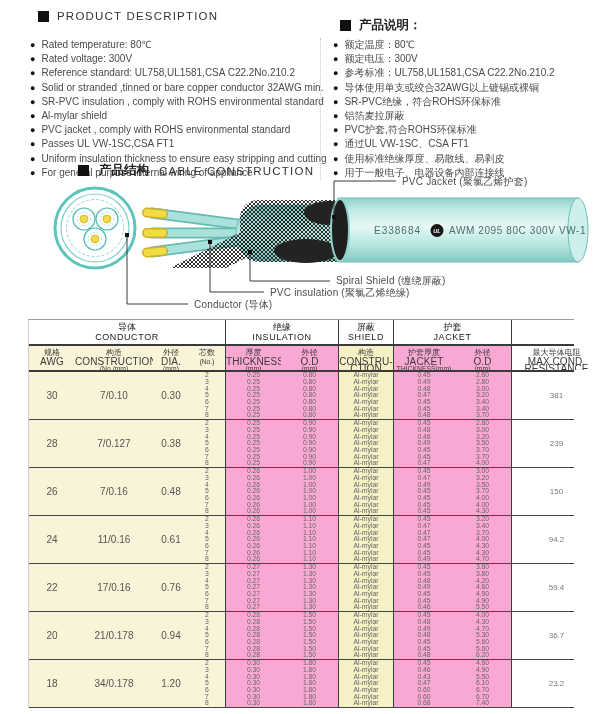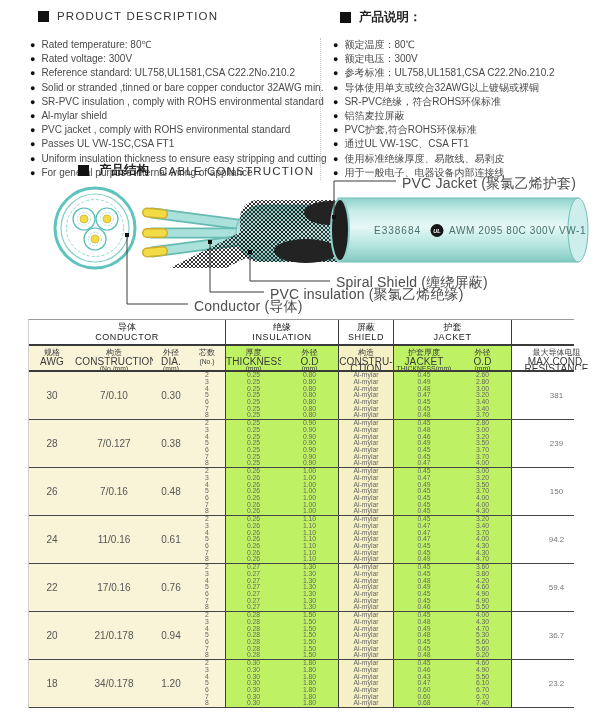--- a/index.html
+++ b/index.html
@@ -16,35 +16,35 @@
   .desc-col{position:absolute;top:38px;}
   .desc-col ul{list-style:none;margin:0;padding:0;}
   .desc-col li{
     font-size:10px;color:#4a4a4a;line-height:13.2px;white-space:nowrap;
     display:flex;align-items:baseline;gap:6px;
   }
   .desc-col li .blt{font-size:9px;color:#111;flex:none;transform:translateY(-0.5px);}
   #col-right{border-left:1px dotted #c9c9c9;padding-left:12px;}
   
   .diagram-label{
-    position:absolute;font-size:14px;color:#4d4d4d;white-space:nowrap;letter-spacing:0.2px;
+    position:absolute;font-size:10px;color:#4d4d4d;white-space:nowrap;letter-spacing:0.2px;
   }
   
   .spec-table{
     position:absolute;top:319px;left:28px;width:545px;
     border-top:1px solid #9a9a9a;border-left:1px solid #cfcfcf;
   }
   .trow{display:grid;grid-template-columns:46px 78px 36px 37px 55px 58px 55px 60px 58px 89px;}
   .trow.ghead{border-bottom:2px solid #3a3a3a;}
   .trow.shead{border-bottom:2px solid #3a3a3a;}
   .trow.body{border-bottom:1.5px solid #454545;}
   .cell{box-sizing:border-box;overflow:hidden;text-align:center;}
   .sep{border-right:1.5px solid #3c3c3c;}
   .bg-cream{background:#f9f4d8;}
-  .bg-blue{background:#bef264;}
+  .bg-blue{background:#f9a8d4;}
   .bg-yellow{background:#f6f0c6;}
   .bg-white{background:#ffffff;}
   .ghead .cell{padding-top:2px;height:24px;color:#1c1c1c;}
   .ghead .g-cn{font-size:9px;line-height:10px;}
   .ghead .g-en{font-size:9px;line-height:10px;letter-spacing:0.6px;}
   .shead .cell{height:24px;padding-top:3px;color:#3a3a3a;}
   .h-cn{display:block;font-size:8px;line-height:8.5px;}
   .h-en{display:block;font-size:10px;line-height:7.8px;letter-spacing:0.1px;}
   .h-u{display:block;font-size:6.8px;line-height:7.4px;}
   .body .cell{height:47px;}
@@ -97,21 +97,21 @@
         <span class="blt">●</span>
         <span>Uniform insulation thickness to ensure easy stripping and cutting</span>
       </li>
       <li>
         <span class="blt">●</span>
         <span>For general purpose internal wiring of appliance</span>
       </li>
     </ul>
 </div>
 
-<div class="sec-title" style="left:332px;top:9px;padding-left:8px;">
+<div class="sec-title" style="left:332px;top:17px;padding-left:8px;">
   <span class="sq"></span>
   <span class="cn">产品说明：</span>
 </div>
 <div class="desc-col" id="col-right" style="left:320px;width:270px;top:38px;">
   <ul id="list-cn">
       <li>
         <span class="blt">●</span>
         <span>额定温度：80℃</span>
       </li>
       <li>

